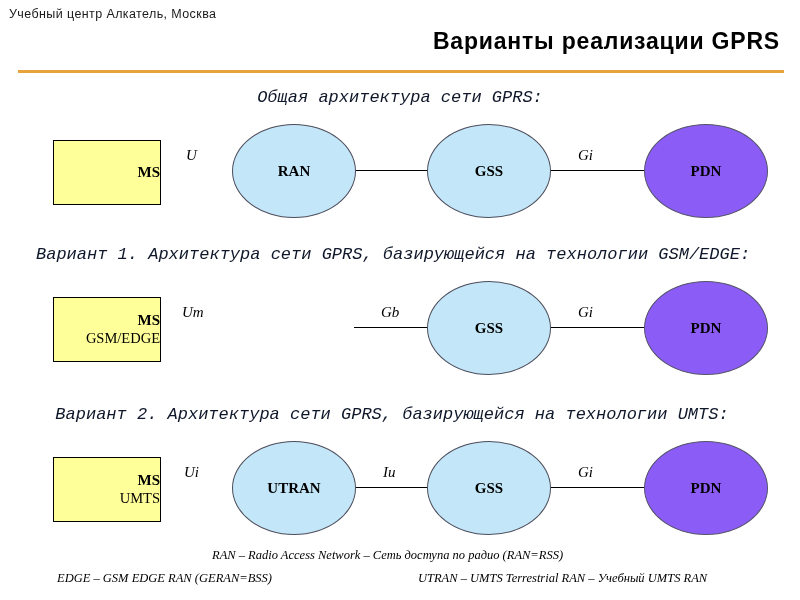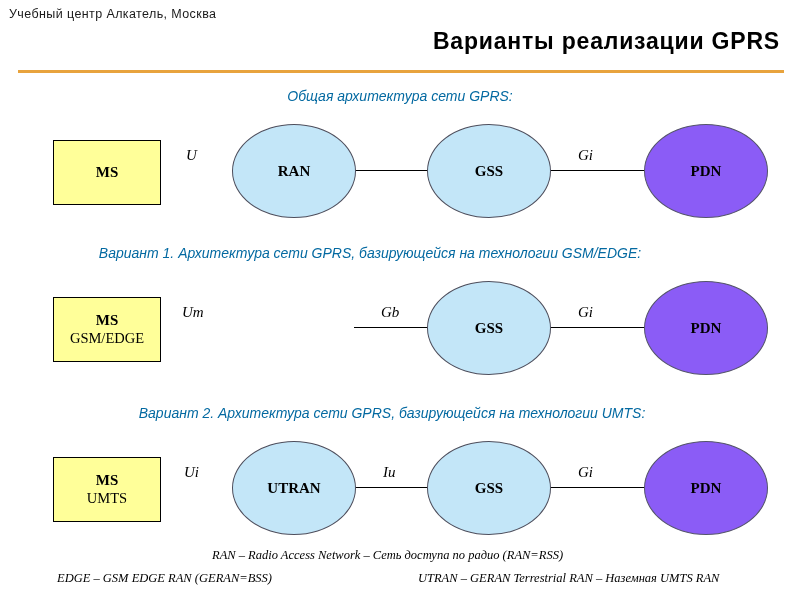--- a/index.html
+++ b/index.html
@@ -43,24 +43,24 @@
     left: 18px;
     top: 70px;
     width: 766px;
     height: 3px;
     background: #e8a33d;
   }
 
   
   .caption {
     position: absolute;
-    font-family: Liberation Sans, sans-serif;
+    font-family: Liberation Mono, monospace;
     font-style: italic;
-    font-size: 14px;
-    color: #0369a1;
+    font-size: 17px;
+    color: #0f172a;
     white-space: nowrap;
     text-align: center;
   }
 
   
   .row {
     position: absolute;
     left: 0;
     width: 800px;
     height: 100px;
@@ -71,21 +71,21 @@
     position: absolute;
     left: 53px;
     top: 16px;
     width: 108px;
     height: 65px;
     box-sizing: border-box;
     background: #ffff99;
     border: 1.4px solid #000000;
     display: flex;
     flex-direction: column;
-    align-items: center;
+    align-items: flex-end;
     justify-content: center;
     font-family: "Liberation Serif", serif;
     line-height: 1.18;
   }
   .ms-box .ms-main {
     font-weight: bold;
     font-size: 15px;
   }
   .ms-box .ms-sub {
     font-weight: normal;
@@ -197,13 +197,13 @@
   <div class="node blue n1">UTRAN</div>
   <div class="node blue n2">GSS</div>
   <div class="node purple n3">PDN</div>
   <div class="iface" style="left:184px;top:23px;">Ui</div>
   <div class="iface" style="left:383px;top:23px;">Iu</div>
   <div class="iface" style="left:578px;top:23px;">Gi</div>
 </div>
 
 <div class="note" style="left:212px;top:548px;">RAN – Radio Access Network – Сеть доступа по радио (RAN=RSS)</div>
 <div class="note" style="left:57px;top:571px;">EDGE  – GSM EDGE  RAN (GERAN=BSS)</div>
-<div class="note" style="left:418px;top:571px;">UTRAN – GERAN Terrestrial RAN – Наземная UMTS RAN</div>
+<div class="note" style="left:418px;top:571px;">UTRAN – UMTS Terrestrial RAN – Учебный UMTS RAN</div>
 
 </body></html>

